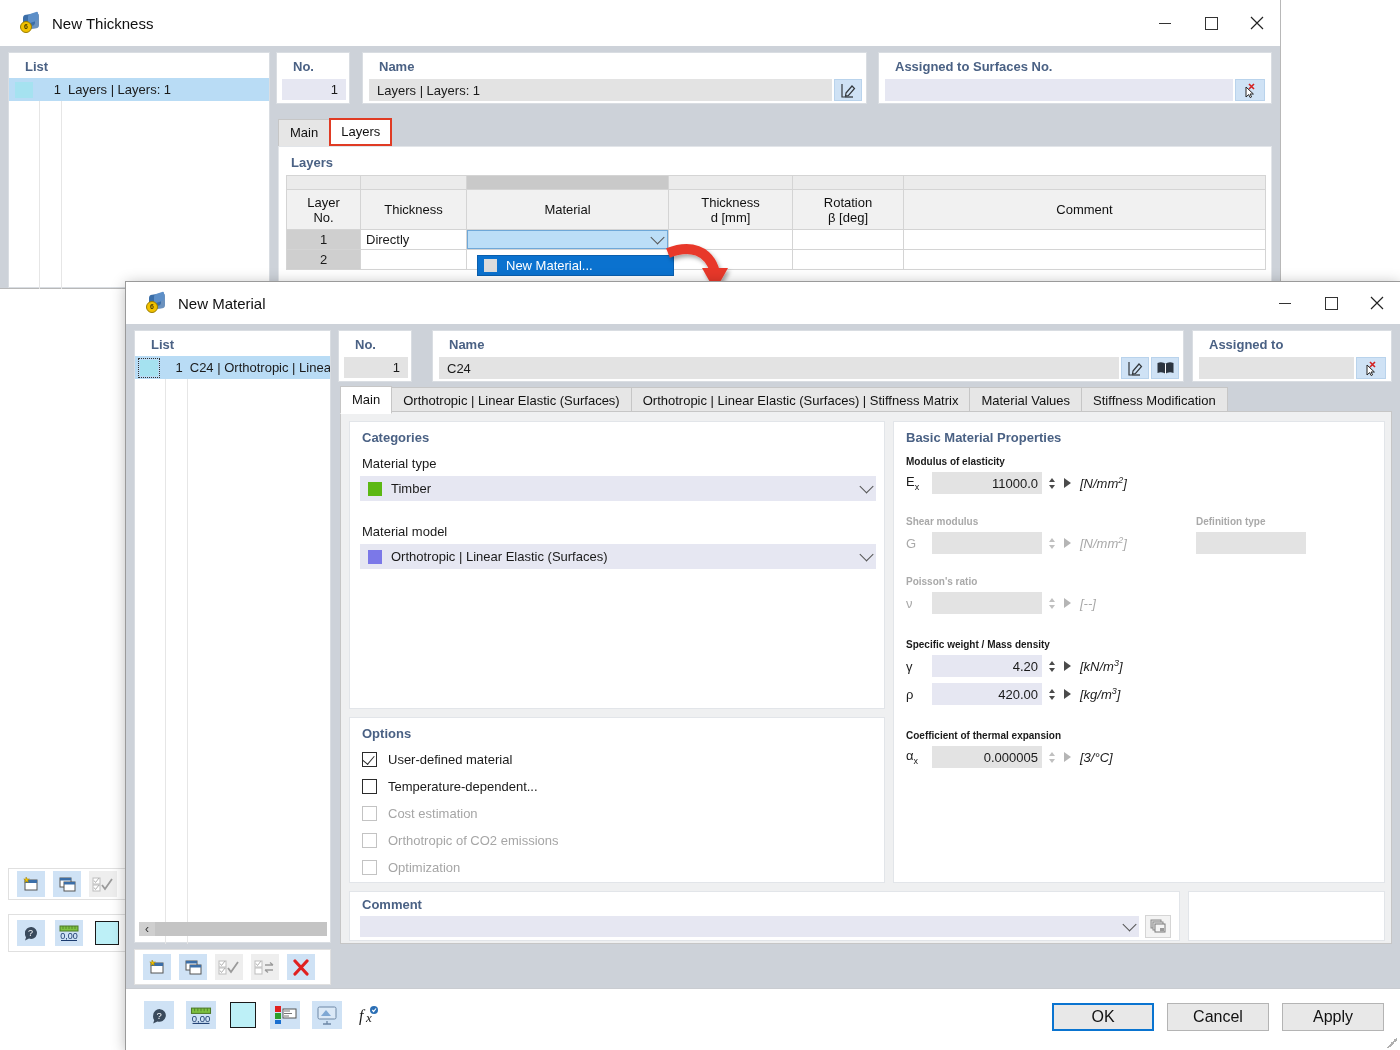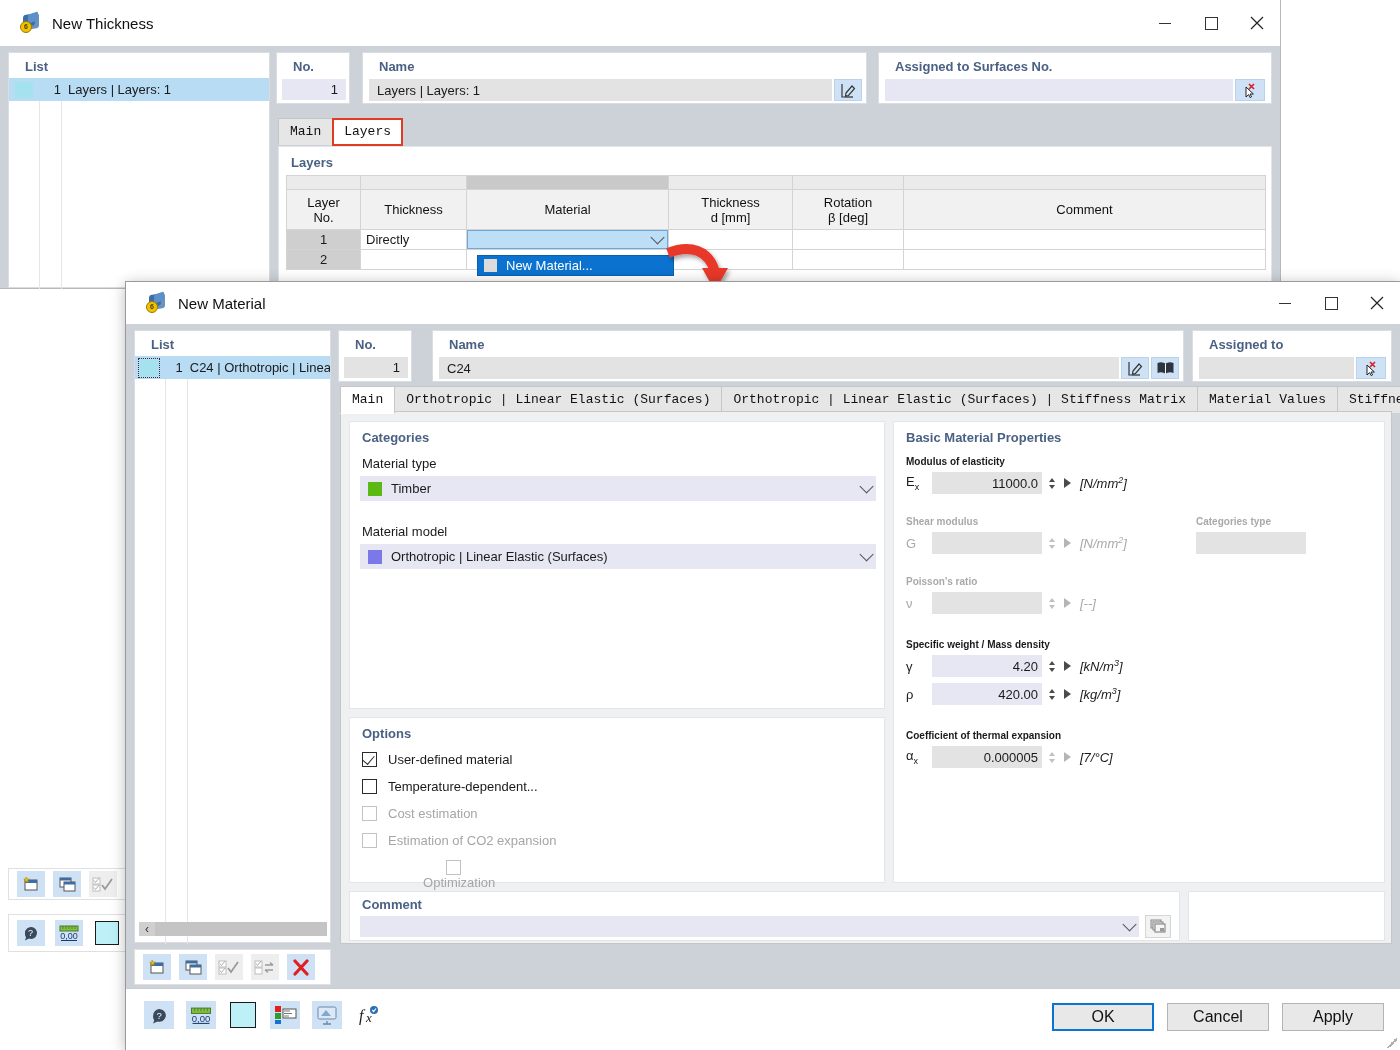--- a/index.html
+++ b/index.html
@@ -63,21 +63,21 @@
   }
   .inputbox.gray { background:#e3e3e3; }
   .inputbox.right { justify-content: flex-end; }
 
   .iconbtn {
     background:#cfe2f5; border:1px solid #b9d3ec; box-sizing:border-box;
     display:flex; align-items:center; justify-content:center; cursor:default;
   }
 
   
-  .tabstrip { position:absolute; display:flex; align-items:flex-start;font-family:Liberation Mono, monospace; }
+  .tabstrip { position:absolute; display:flex; align-items:center; }
   .tab {
     background:#e6e6e6; border:1px solid #c6c6c6; border-bottom:none;
     padding: 5px 11px 6px 11px; font-size:13px; color:#111; box-sizing:border-box;
     margin-right: -1px; cursor:default; white-space:nowrap;
   }
   .tab.active { background:#ffffff; border-bottom:1px solid #ffffff; position:relative; z-index:3; }
   .tab.hl { border:2px solid #e03b24; background:#ffffff; padding:4px 10px 5px 10px; }
 
   
   .listrow { display:flex; align-items:center; height:22px; font-size:13px; }
@@ -538,23 +538,23 @@
             <div class="chkrow">
               <span class="chkbox"></span>
               <span>Temperature-dependent...</span>
             </div>
             <div class="chkrow disabled">
               <span class="chkbox"></span>
               <span>Cost estimation</span>
             </div>
             <div class="chkrow disabled">
               <span class="chkbox"></span>
-              <span>Estimation of CO2 expansion</span>
-            </div>
-            <div class="chkrow disabled" style="margin-bottom:8px;flex-direction:column;">
+              <span>Orthotropic of CO2 emissions</span>
+            </div>
+            <div class="chkrow disabled" style="margin-bottom:8px;">
               <span class="chkbox"></span>
               <span>Optimization</span>
             </div>
           </div>
         </div>
 
         <div class="group" style="left:552px; top:9px; width:492px; height:462px;">
           <div class="group-title">Basic Material Properties</div>
 
           <div style="position:absolute;left:12px;top:34px;width:468px;">
@@ -579,21 +579,21 @@
                   <span class="spin gray"></span>
                   <span class="spin-arrows dim">
                       <span class="sa-up"></span>
                       <span class="sa-dn"></span>
                     </span>
                   <span class="spin-play dim"></span>
                   <span class="unit dim">[N/mm<sup style="font-size:9px;">2</sup>]</span>
                 </div>
               </div>
               <div style="width:170px;">
-                <div class="grouplabel dim">Categories type</div>
+                <div class="grouplabel dim">Definition type</div>
                 <div class="inputbox gray" style="width:110px;height:22px;"></div>
               </div>
             </div>
 
             <div class="grouplabel dim">Poisson's ratio</div>
             <div class="fieldrow" style="margin-bottom:25px;">
               <span class="fieldlabel dim">ν</span>
               <span class="spin gray"></span>
               <span class="spin-arrows dim">
                   <span class="sa-up"></span>
@@ -627,21 +627,21 @@
 
             <div class="grouplabel">Coefficient of thermal expansion</div>
             <div class="fieldrow" style="margin-bottom:0;">
               <span class="fieldlabel">α<sub style="font-size:9px;">x</sub></span>
               <span class="spin gray">0.000005</span>
               <span class="spin-arrows dim">
                   <span class="sa-up"></span>
                   <span class="sa-dn"></span>
                 </span>
               <span class="spin-play dim"></span>
-              <span class="unit">[7/°C]</span>
+              <span class="unit">[3/°C]</span>
             </div>
           </div>
         </div>
 
         <div class="group" style="left:8px; top:479px; width:831px; height:50px;">
           <div class="group-title" style="padding-top:5px;">Comment</div>
           <div class="combo" style="position:absolute;left:10px;top:24px;width:779px;height:21px;">
             <span></span>
             <span class="chev"></span>
           </div>

